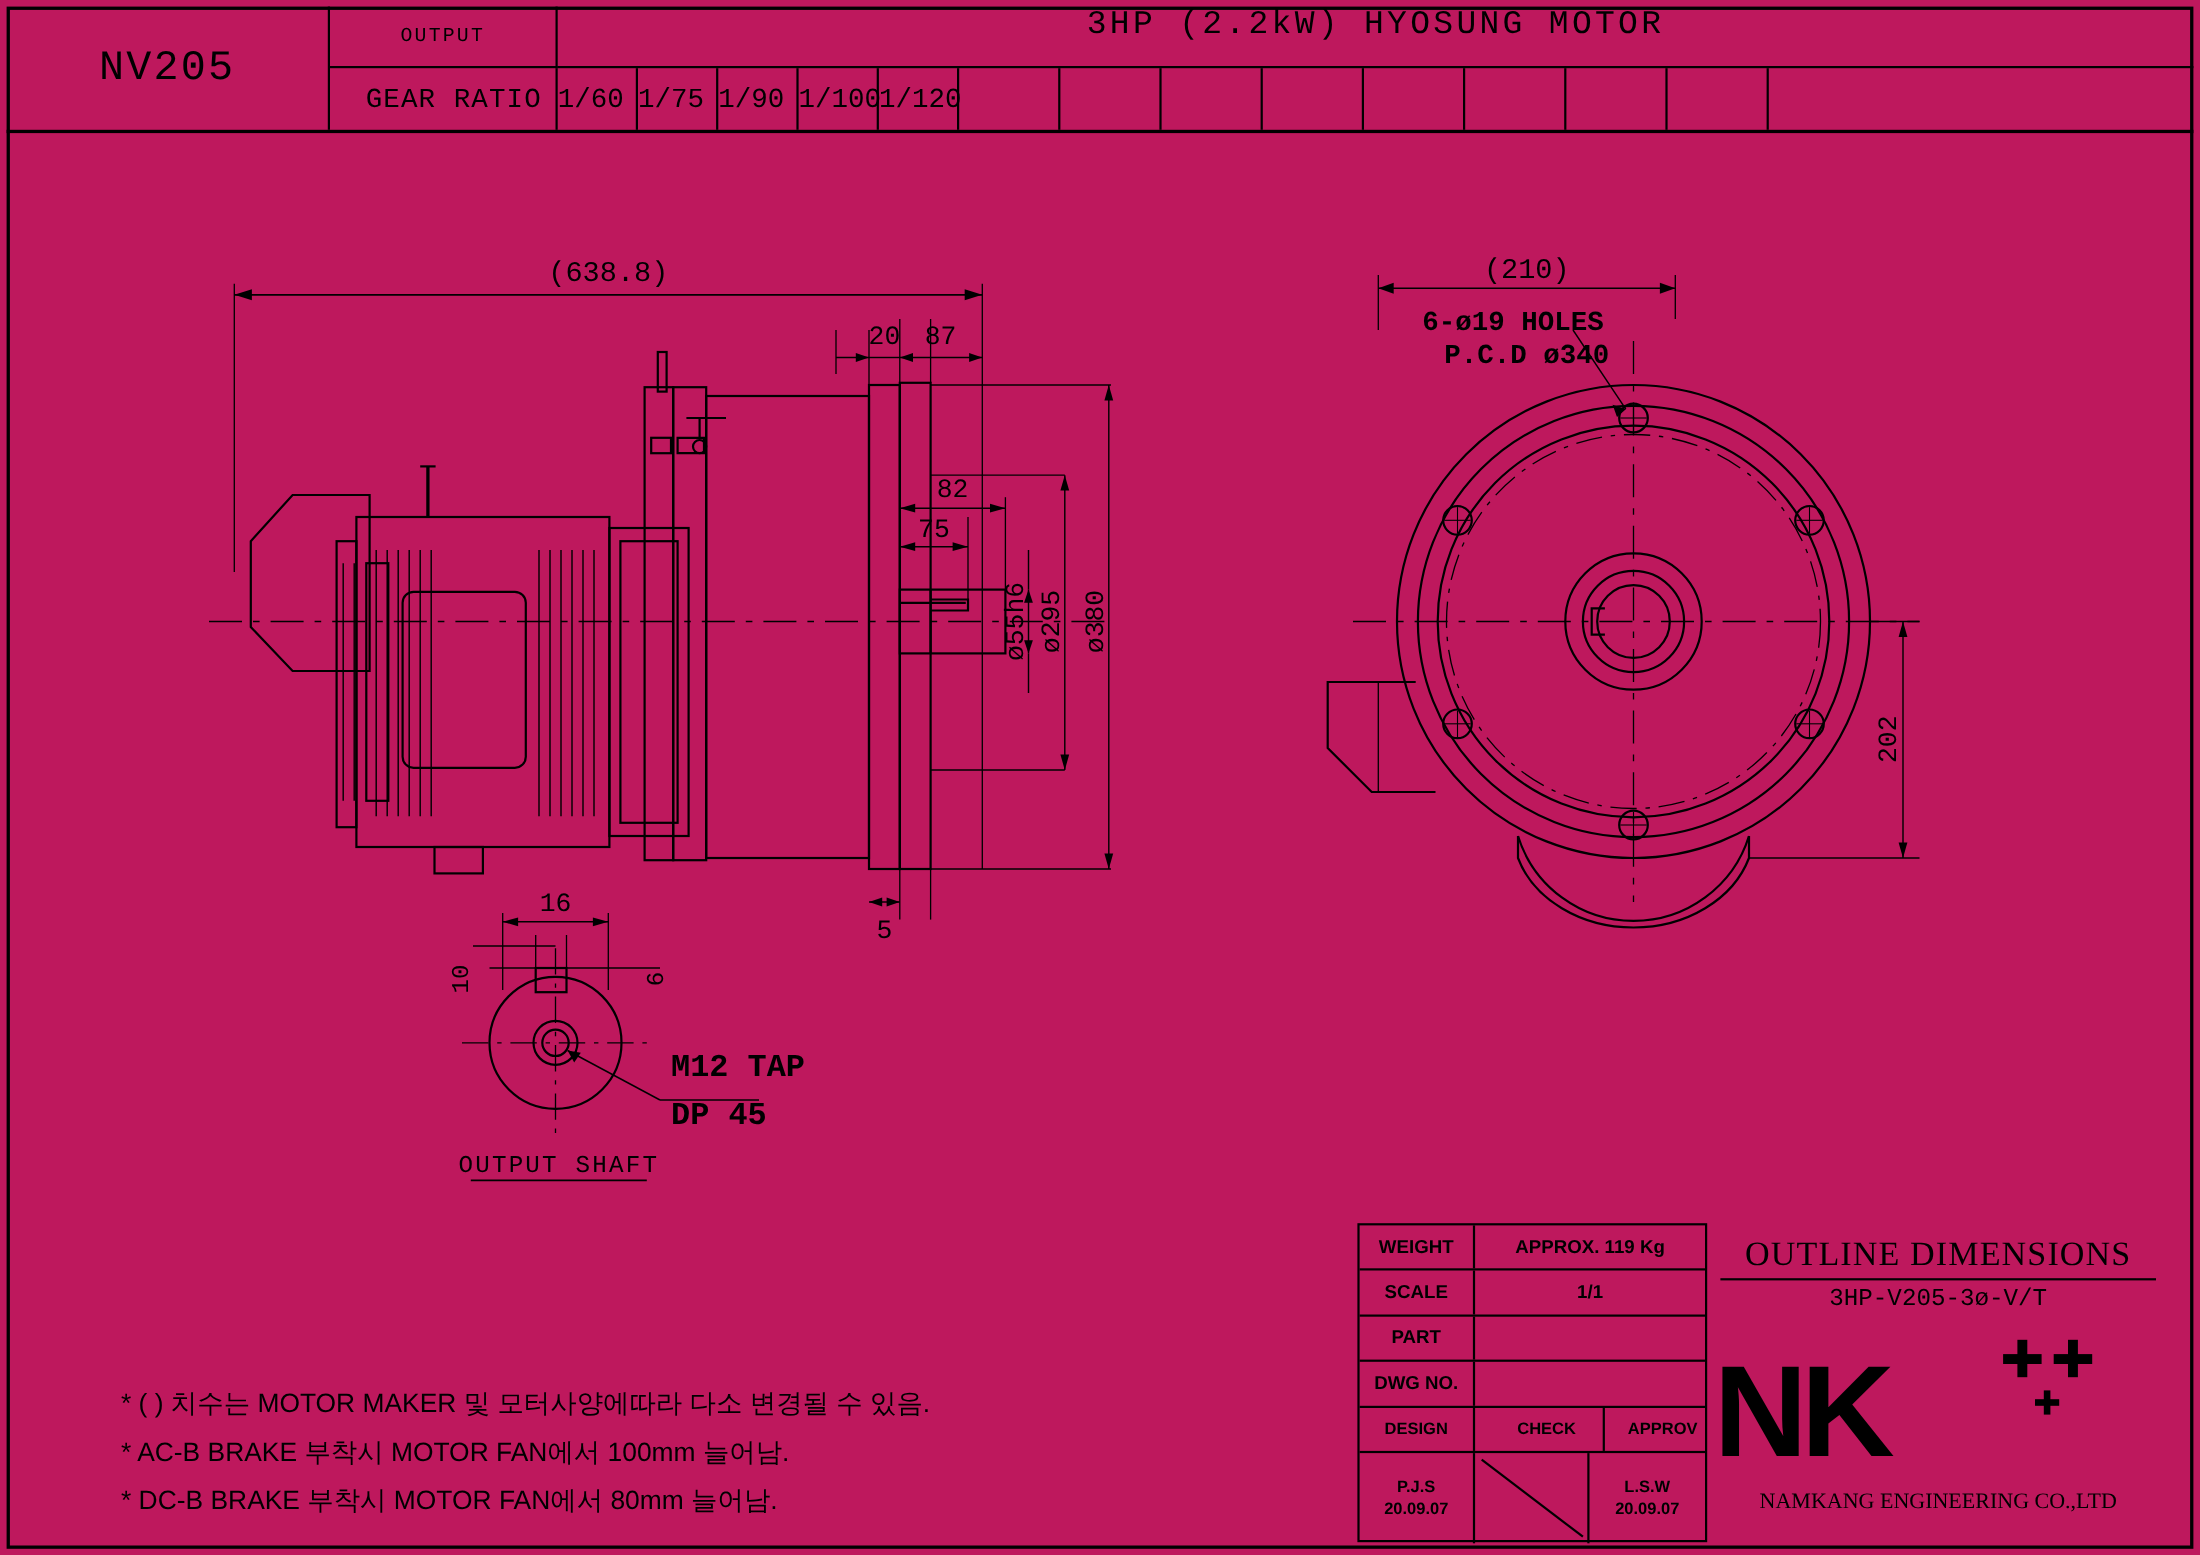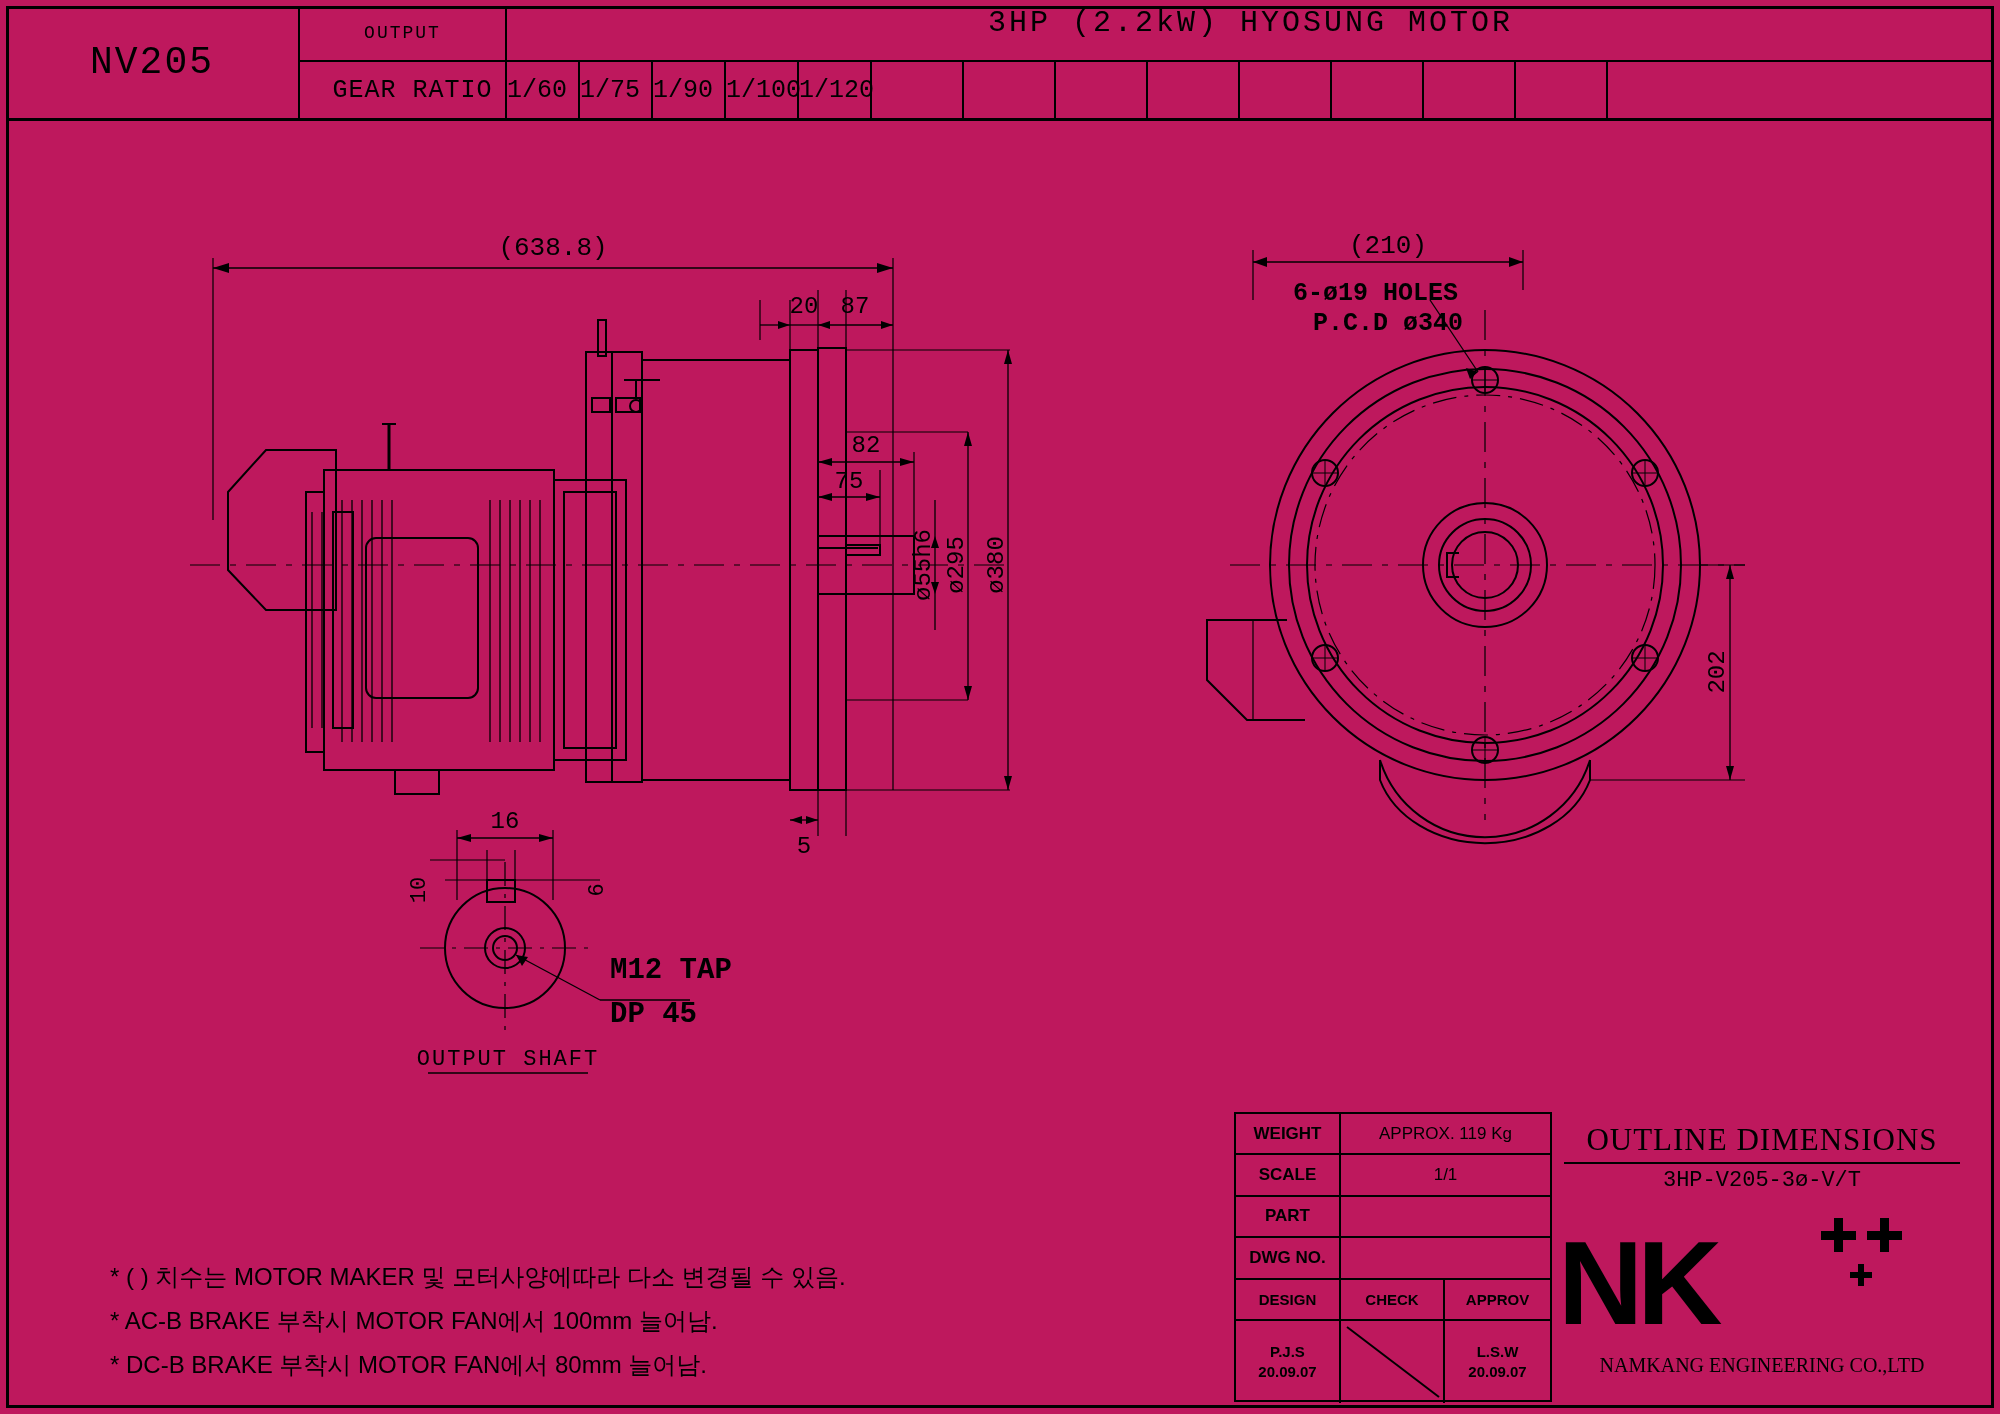--- a/index.html
+++ b/index.html
@@ -21,22 +21,22 @@
   .ratio-cell span{font-family:"Liberation Mono",monospace;font-size:25px;}
   .ratio-blank{width:92px;border-right:2px solid #000;box-sizing:border-box;}
   
   .notes{position:absolute;left:110px;top:1255px;width:800px;}
   .notes div{font-size:24px;line-height:44px;color:#000;white-space:nowrap;}
   
   .infoTable{position:absolute;left:1218px;top:1112px;width:318px;height:290px;border:2px solid #000;box-sizing:border-box;margin-left:16px;}
   .infoRow{display:flex;height:41.4px;border-bottom:2px solid #000;box-sizing:border-box;}
   .infoRow:last-child{border-bottom:none;}
   .infoLabel{width:105px;border-right:2px solid #000;box-sizing:border-box;display:flex;align-items:center;justify-content:center;font-size:17px;font-weight:bold;}
-  .infoVal{flex:1;display:flex;align-items:center;justify-content:center;font-size:17px;font-weight:normal;border-radius:18px;}
-  .triRow{display:flex;height:41.4px;border-bottom:2px solid #000;box-sizing:border-box;}
+  .infoVal{flex:1;display:flex;align-items:center;justify-content:center;font-size:17px;font-weight:bold;border-radius:18px;}
+  .triRow{display:flex;height:41.4px;border-bottom:2px solid #000;box-sizing:border-box;gap:14px;}
   .triCell{border-right:2px solid #000;box-sizing:border-box;display:flex;align-items:center;justify-content:center;font-size:15px;font-weight:bold;}
   .triCell.last{border-right:none;}
   .signRow{display:flex;height:82px;}
   .signCell{border-right:2px solid #000;box-sizing:border-box;display:flex;flex-direction:column;align-items:center;justify-content:center;font-size:15px;font-weight:bold;line-height:20px;}
   .signCell.last{border-right:none;}
   
   .rightBlock{position:absolute;left:1536px;top:1112px;width:452px;height:290px;box-sizing:border-box;}
   .od-title{position:absolute;left:0;top:10px;width:452px;text-align:center;font-family:"Liberation Serif",serif;font-size:31px;letter-spacing:1px;}
   .od-underline{position:absolute;left:28px;top:50px;width:396px;height:2px;background:#000;}
   .od-sub{position:absolute;left:0;top:56px;width:452px;text-align:center;font-family:"Liberation Mono",monospace;font-size:22px;}

